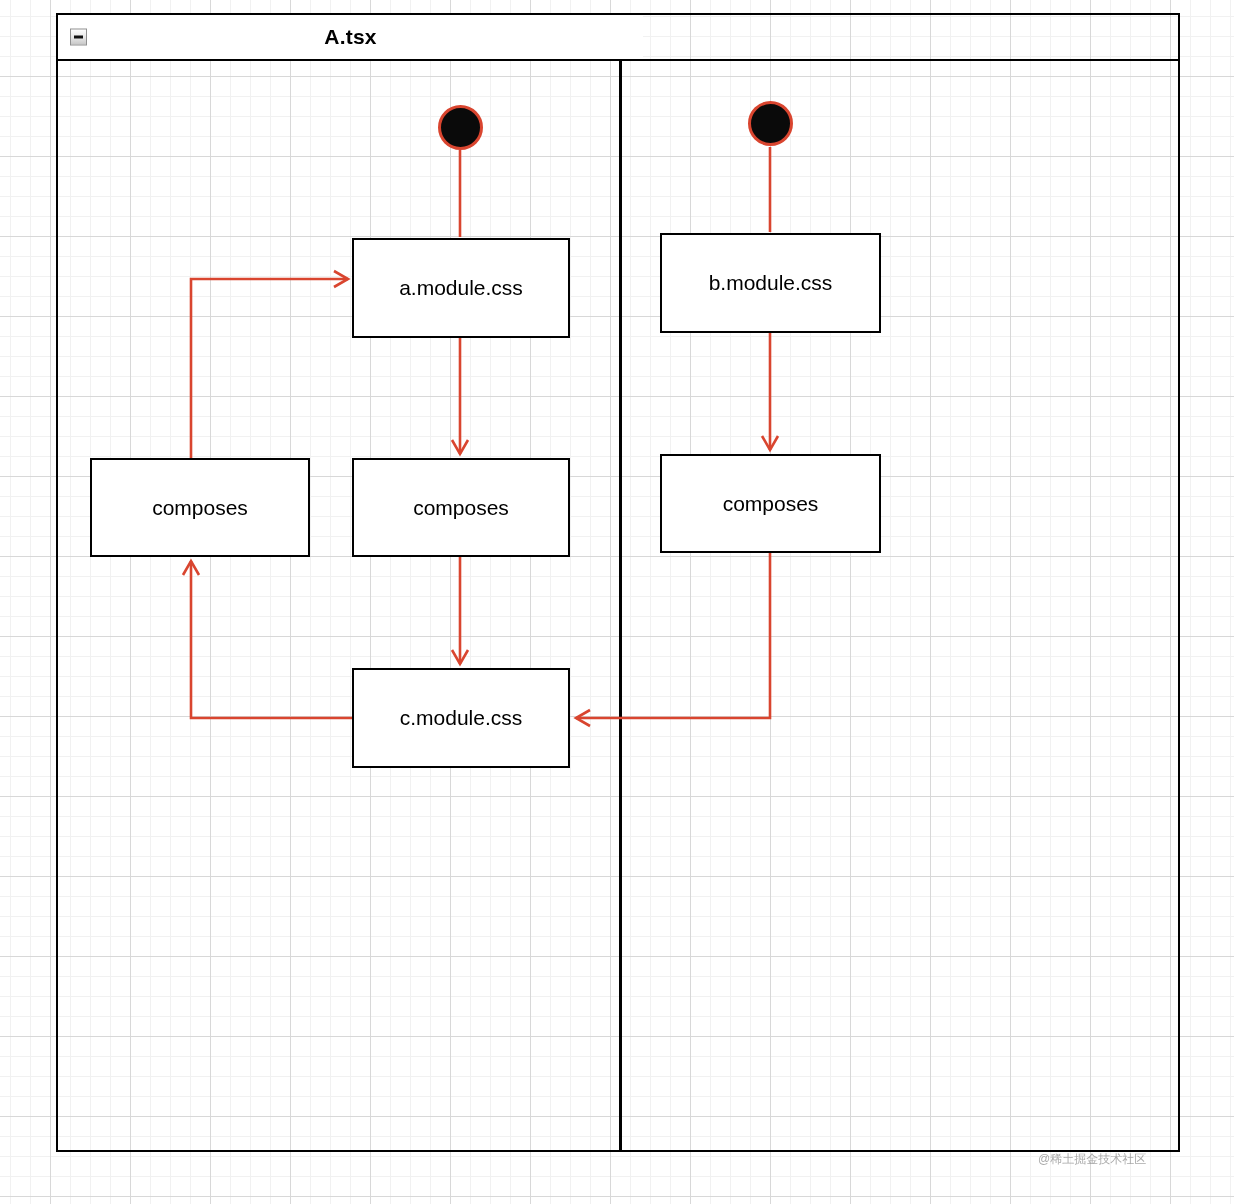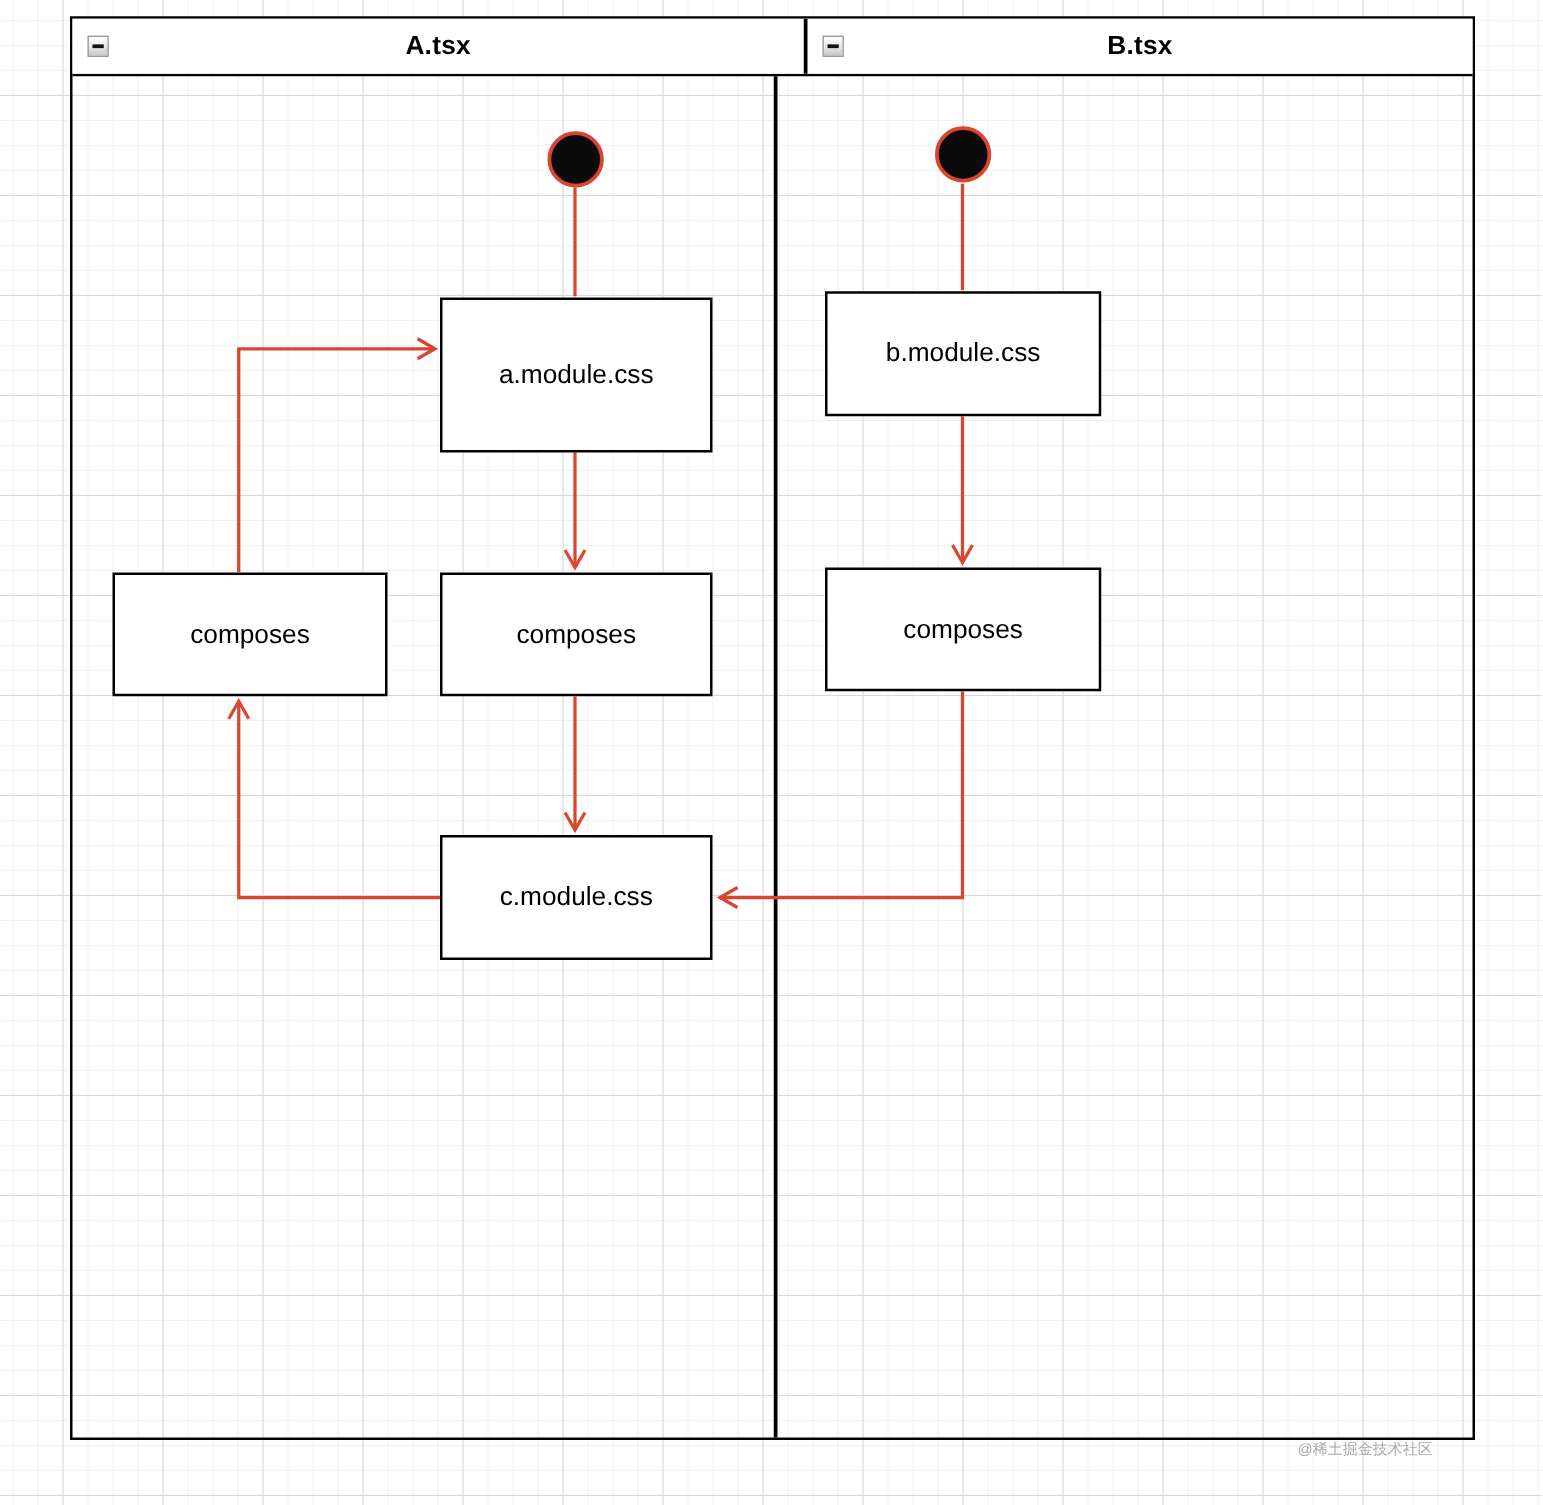--- a/index.html
+++ b/index.html
@@ -77,21 +77,21 @@
   .node {
     position: absolute;
     background: #ffffff;
     border: 2.5px solid #000;
     display: flex;
     align-items: center;
     justify-content: center;
     font-size: 21px;
     color: #000;
   }
-  .node.a-module   { left: 352px; top: 238px; width: 218px; height: 124px; }
+  .node.a-module   { left: 352px; top: 238px; width: 218px; height: 100px; }
   .node.b-module   { left: 660px; top: 233px; width: 221px; height: 100px; }
   .node.composes-left { left: 90px;  top: 458px; width: 220px; height: 99px; }
   .node.composes-a { left: 352px; top: 458px; width: 218px; height: 99px; }
   .node.composes-b { left: 660px; top: 454px; width: 221px; height: 99px; }
   .node.c-module   { left: 352px; top: 668px; width: 218px; height: 100px; }
 
   .start-node {
     position: absolute;
     width: 45px; height: 45px;
     border-radius: 50%;
@@ -133,26 +133,20 @@
 <div class="canvas">
 
   <div class="pool">
     <div class="pool-header">
       <div class="lane-header a">
         <button class="collapse-btn">
           <span class="minus-icon"></span>
         </button>
         <span class="lane-title">A.tsx</span>
       </div>
-      <div class="lane-header b">
-        <button class="collapse-btn">
-          <span class="minus-icon"></span>
-        </button>
-        <span class="lane-title">B.tsx</span>
-      </div>
     </div>
     <div class="lane-divider"></div>
   </div>
 
   <svg class="edges" viewBox="0 0 1234 1204" xmlns="http://www.w3.org/2000/svg">
     <defs>
       <marker id="arrowhead" markerUnits="userSpaceOnUse" markerWidth="24" markerHeight="24" refX="18" refY="11" orient="auto">
         <path class="head" d="M4,3 L18,11 L4,19" stroke="#d9452f"></path>
       </marker>
     </defs>

